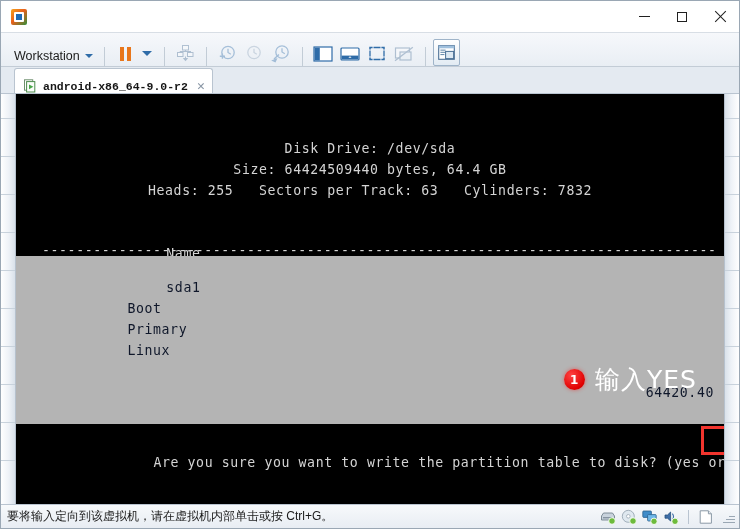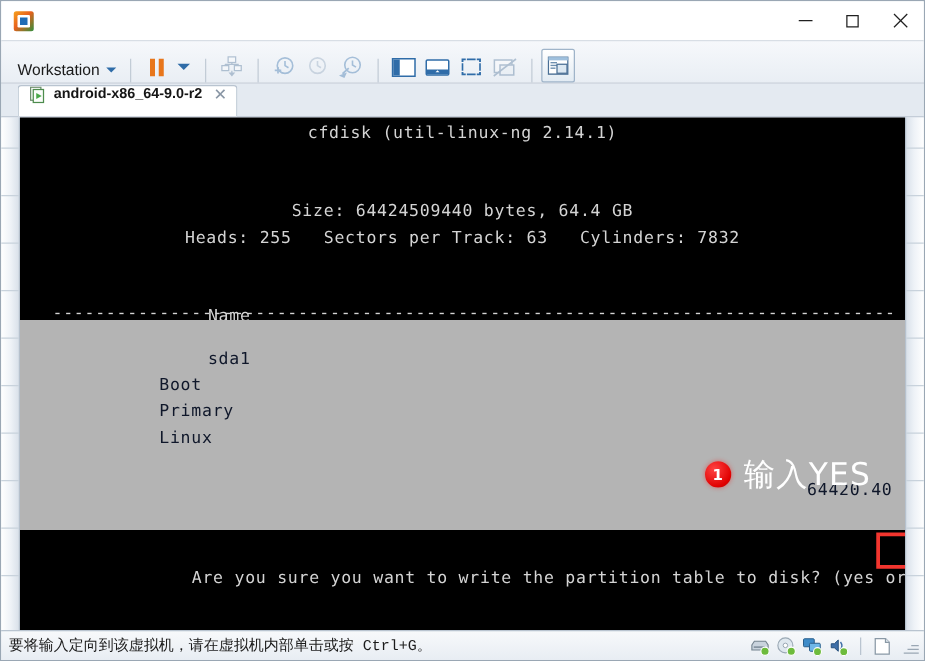--- a/index.html
+++ b/index.html
@@ -170,25 +170,26 @@
     border-bottom: 1px solid #b9c4d0;
     box-sizing: border-box;
   }
   .tab {
     height: 25px;
     background: #ffffff;
     border: 1px solid #b9c4d0;
     border-bottom: none;
     border-radius: 3px 3px 0 0;
     display: flex;
-    align-items: flex-start;
-    padding: 0 7px 16px 8px;
+    align-items: flex-end;
+    padding: 0 7px 0 8px;
     gap: 6px;
     cursor: default;
     box-sizing: border-box;
+    font-family: Liberation Mono, monospace;
   }
   .tab-icon { width: 14px; height: 14px; position: relative; flex: 0 0 auto;}
   .tab-label {
     font-size: 11.5px;
     font-weight: bold;
     color: #151515;
     white-space: nowrap;
   }
   .tab-close {
     font-size: 13px;
@@ -327,21 +328,20 @@
     display: flex;
     align-items: center;
     padding: 0 2px 0 6px;
     flex: 0 0 auto;
     box-sizing: border-box;
   }
   .status-text {
     font-size: 12px;
     color: #1b1b1b;
     white-space: nowrap;
-    font-family: Liberation Mono, monospace;
   }
   .status-icons {
     margin-left: auto;
     display: flex;
     align-items: center;
     gap: 5px;
     padding-right: 2px;
   }
   .st-ic { width: 16px; height: 16px; display: block; position: relative; }
   .st-sep {
@@ -502,22 +502,22 @@
       <div class="notch" style="top:214px"></div>
       <div class="notch" style="top:252px"></div>
       <div class="notch" style="top:290px"></div>
       <div class="notch" style="top:328px"></div>
       <div class="notch" style="top:366px"></div>
     </div>
 
     <div class="screen">
       <div class="term">
 
-        <div class="trow center" style="top:2px">cfdisk (util-linux-ng 2.14.1)</div>
-
+
+        <div class="trow center" style="top:44px">Disk Drive: /dev/sda</div>
         <div class="trow center" style="top:65px">Size: 64424509440 bytes, 64.4 GB</div>
         <div class="trow center" style="top:86px">Heads: 255   Sectors per Track: 63   Cylinders: 7832</div>
 
         <div class="tbl" style="top:128px">
           <span class="c-name">Name</span>
           <span class="c-flags">Flags</span>
           <span class="c-part">Part Type</span>
           <span class="c-fs">FS Type</span>
           <span class="c-label">[Label]</span>
           <span style="float:right">Size (MB)</span>

